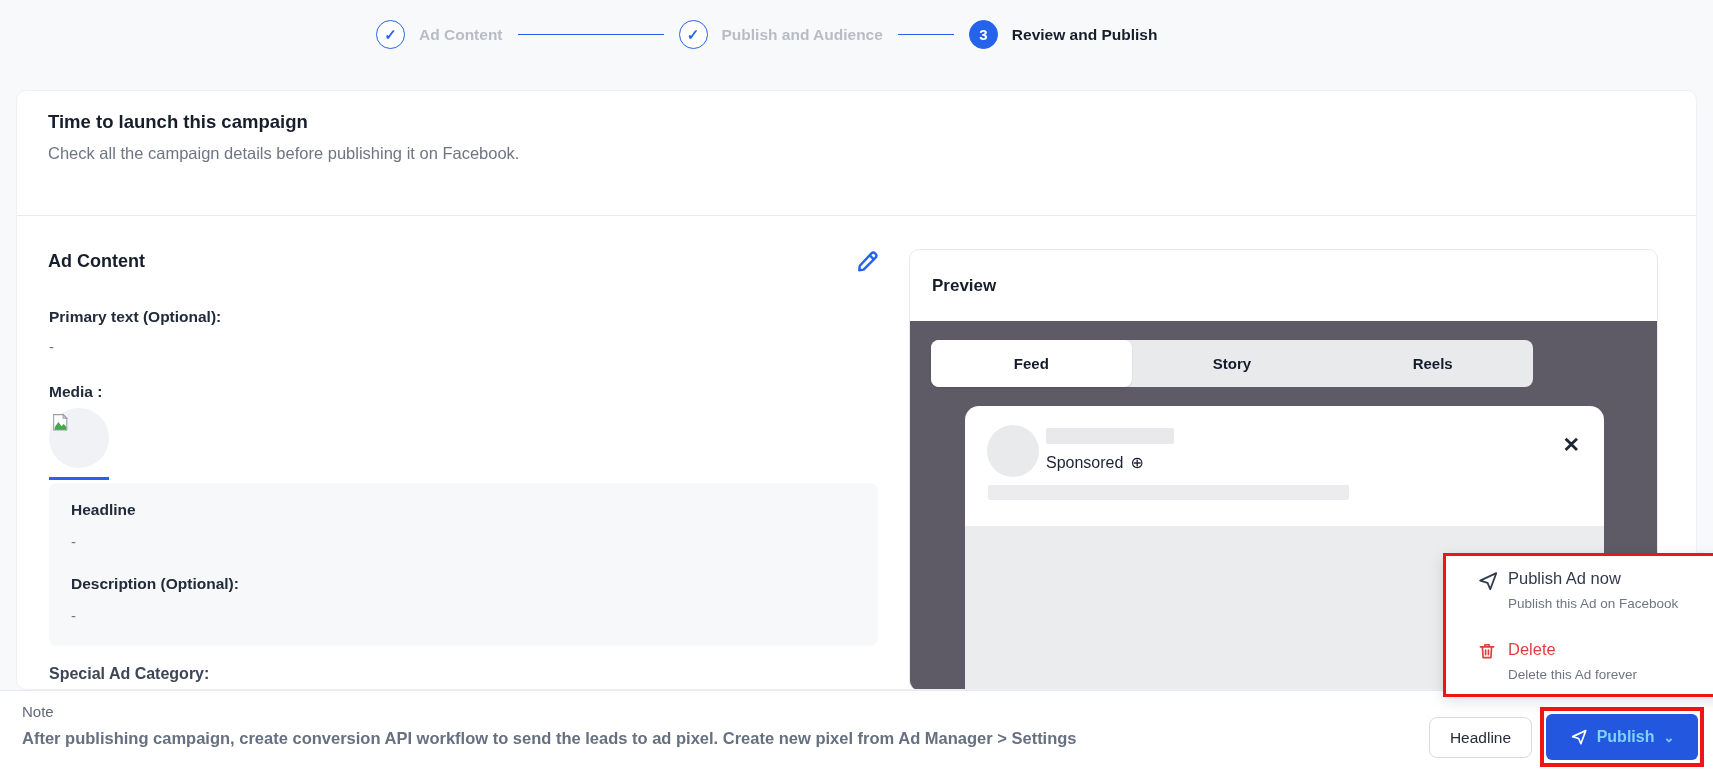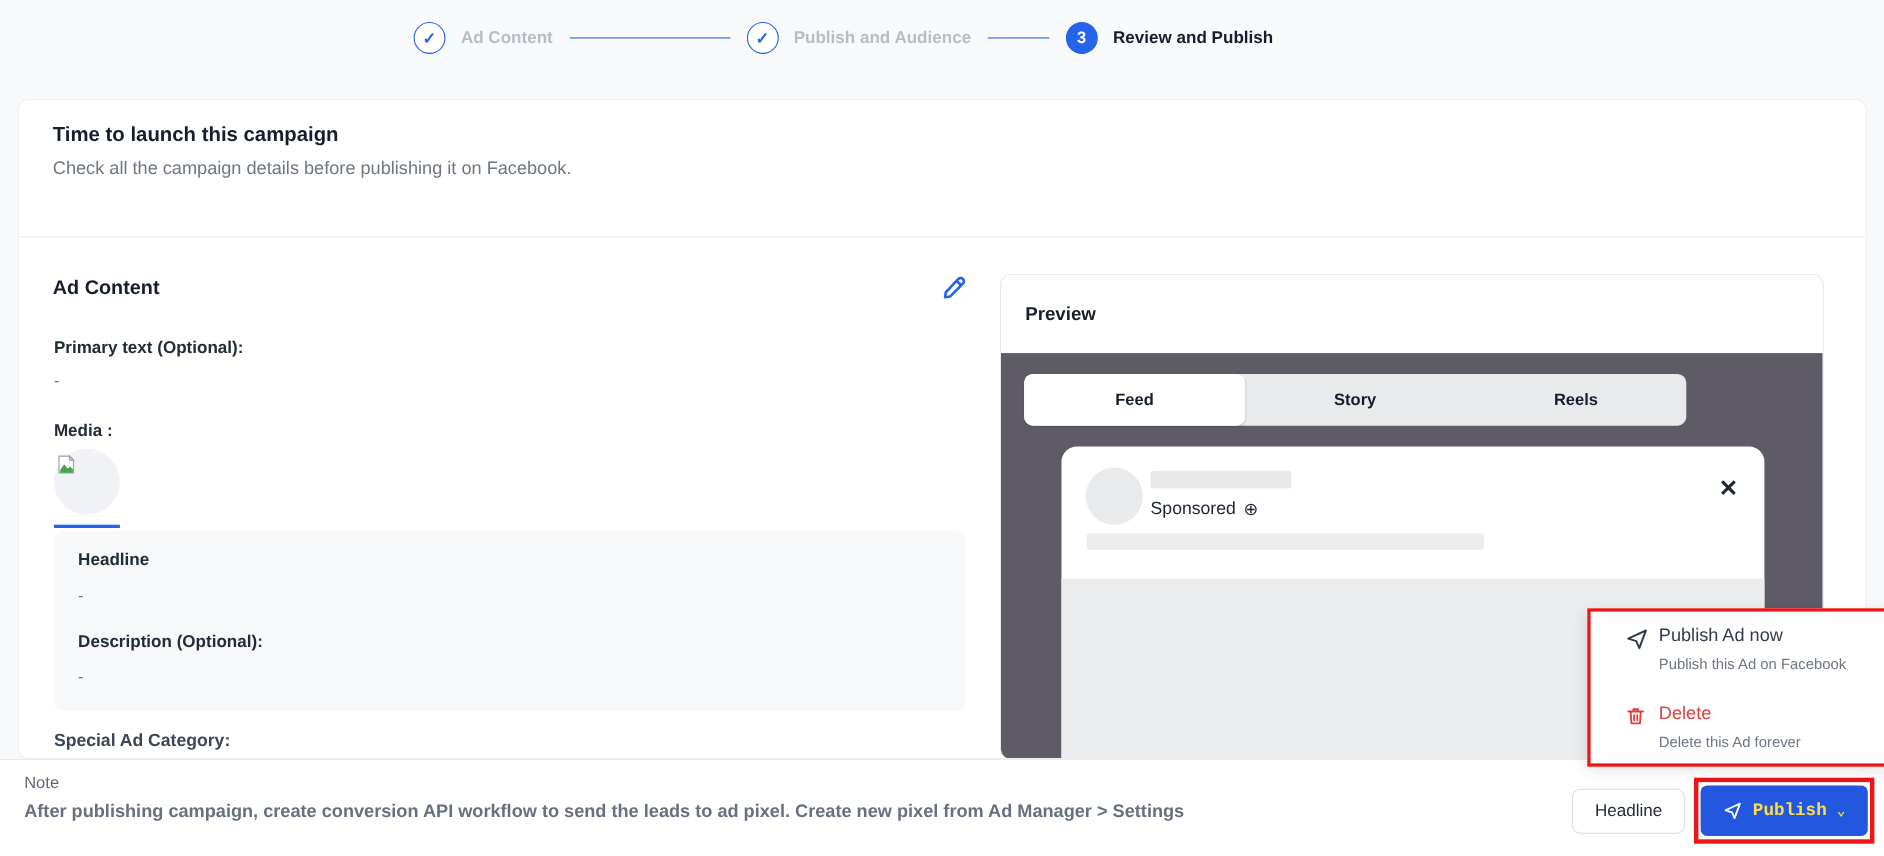--- a/index.html
+++ b/index.html
@@ -74,23 +74,23 @@
   
   .footer { position:absolute; left:0; top:690px; width:1713px; height:88px; background:#fff;
             border-top:1px solid #e7e9ed; z-index:20; }
   .note-title { position:absolute; left:22px; top:12px; font-size:15px; color:#5f6975; }
   .note-text { position:absolute; left:22px; top:38px; font-size:16.5px; color:#667081; white-space:nowrap;font-weight:bold; }
   .prev-btn { position:absolute; left:1429px; top:26px; width:103px; height:41px; background:#fff;
               border:1px solid #d8dbe0; border-radius:8px; font-size:15.5px; color:#242c3a; cursor:pointer;
               font-family:"Liberation Sans", sans-serif; }
   .publish-outline { position:absolute; left:1540px; top:16px; width:164px; height:60px; border:4px solid #ed1515;
                      background:#fff; display:flex; align-items:center; justify-content:center; }
-  .publish-btn { width:152px; height:46px; background:#2457e0; border:none; border-radius:6px; color:#fde047;
+  .publish-btn { width:152px; height:46px; background:#2457e0; border:none; border-radius:6px; color:#7dd3fc;
                  font-size:16px; font-weight:bold; display:flex; align-items:center; justify-content:center;
-                 gap:9px; cursor:pointer; font-family:Liberation Mono, monospace; }
+                 gap:9px; cursor:pointer; font-family:Liberation Sans, sans-serif; }
   .publish-btn .chev { font-size:13px; line-height:1; }
 </style>
 </head>
 <body>
 
 <div id="app">
 
   <div class="stepper">
     <div class="step">
       <span class="step-circle">✓</span>

